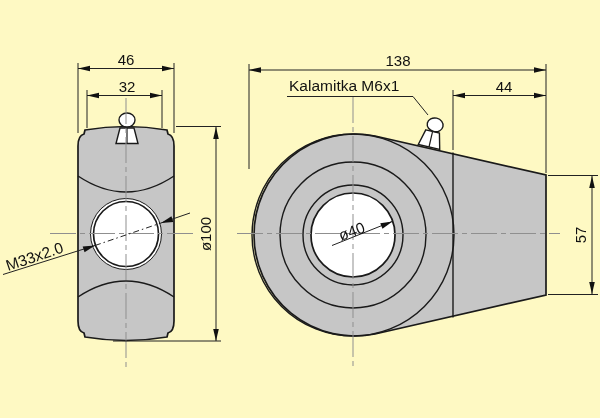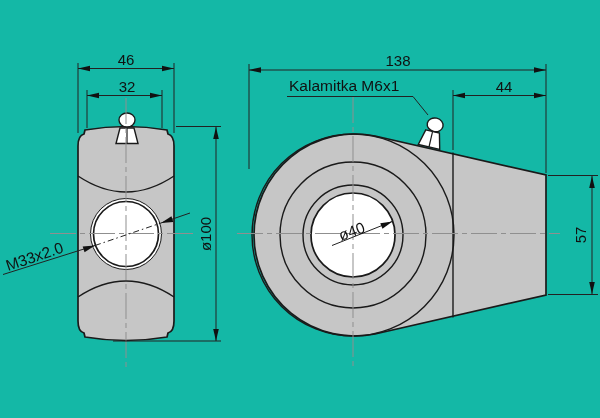--- a/index.html
+++ b/index.html
@@ -1,16 +1,16 @@
 <!DOCTYPE html>
 <html><head>
 <meta charset="utf-8">
 <style>
   html,body{margin:0;padding:0;background:#fff;}
-  .stage{position:relative;width:600px;height:418px;background:#14b8a6;overflow:hidden;
+  .stage{position:relative;width:600px;height:418px;background:#fef9c3;overflow:hidden;
          font-family:"Liberation Sans", sans-serif;}
   svg{display:block}
   text{fill:#111;}
   .dimtxt{font-size:15px;}
   .lbltxt{font-size:15.5px;}
   .thin{stroke:#222;stroke-width:1;fill:none;}
   .outline{stroke:#1a1a1a;stroke-width:1.7;}
   .inner{stroke:#1a1a1a;stroke-width:1.4;fill:none;}
   .arrow{fill:#111;stroke:none;}
   .cline{stroke:#8f8f8f;stroke-width:1;fill:none;}

